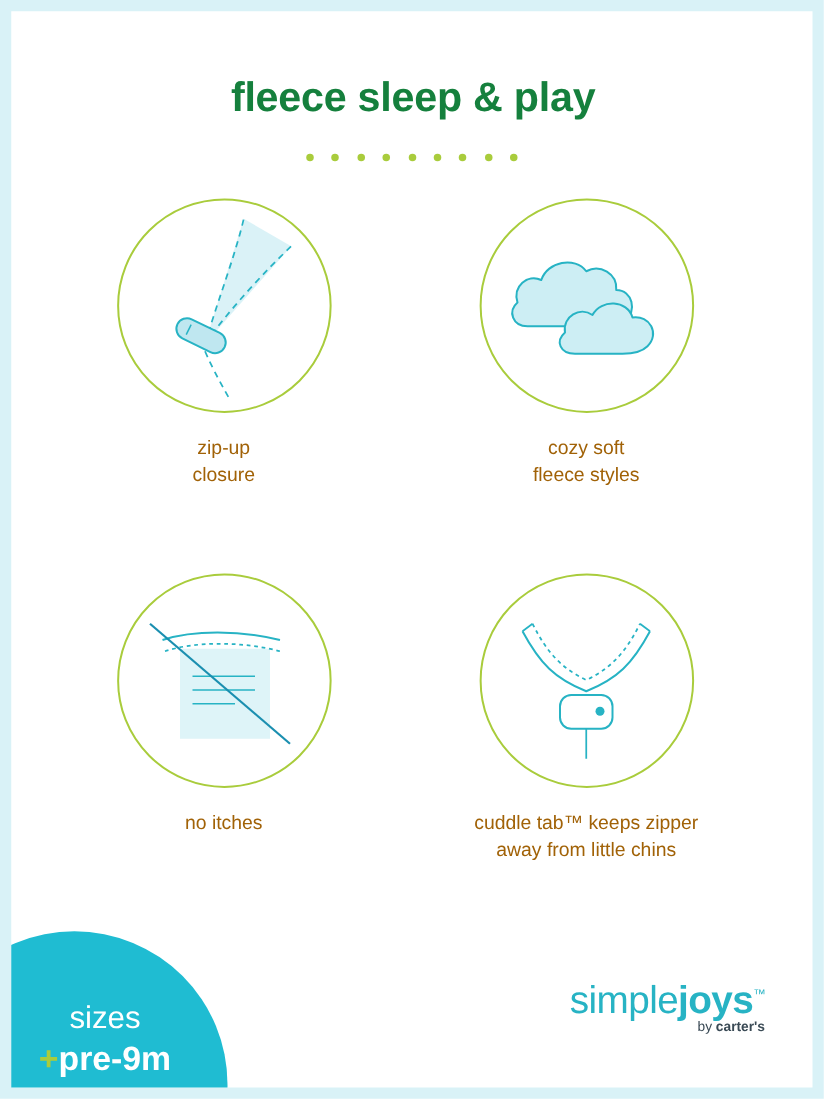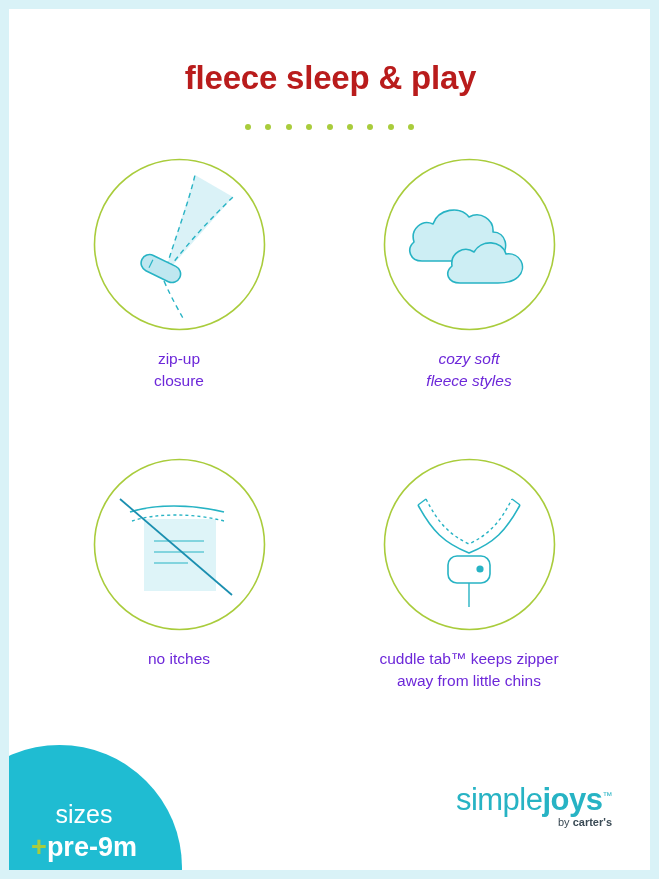--- a/index.html
+++ b/index.html
@@ -24,21 +24,21 @@
   }
   
   .title {
     position: absolute;
     top: 50px;
     left: 0;
     width: 643px;
     text-align: center;
     font-size: 33px;
     font-weight: bold;
-    color: #b91c1c;
+    color: #15803d;
     letter-spacing: -0.2px;
   }
   .dots {
     position: absolute;
     top: 108px;
     left: 0;
     width: 641px;
     text-align: center;
     height: 14px;
   }
@@ -57,36 +57,36 @@
     top: 148px;
     left: 0;
     width: 641px;
   }
   .feature {
     position: absolute;
     width: 300px;
     text-align: center;
   }
   .f0 { left: 20px;  top: 0px; }
-  .f1 { left: 310px; top: 0px; font-style: italic; }
+  .f1 { left: 310px; top: 0px; }
   .f2 { left: 20px;  top: 300px; }
   .f3 { left: 310px; top: 300px; }
   .circle-wrap {
     width: 175px;
     height: 175px;
     margin: 0 auto;
     position: relative;
   }
   .circle-wrap svg {
     display: block;
   }
   .caption {
     margin-top: 16px;
     font-size: 15.5px;
-    color: #6d28d9;
+    color: #a16207;
     line-height: 1.45;
   }
   .caption .line { display: block; }
   
   .badge {
     position: absolute;
     left: -72px;
     top: 736px;
     width: 245px;
     height: 245px;

